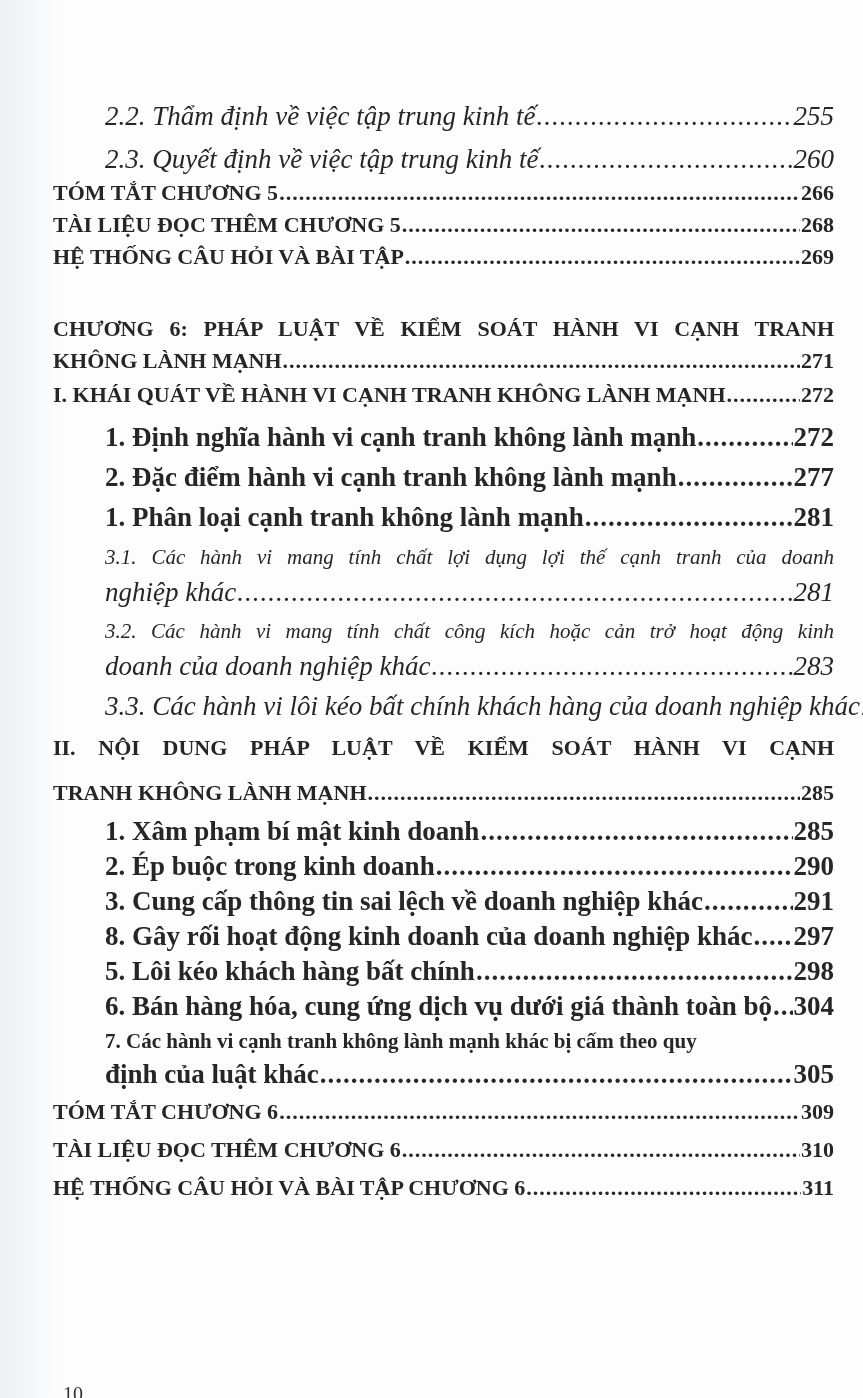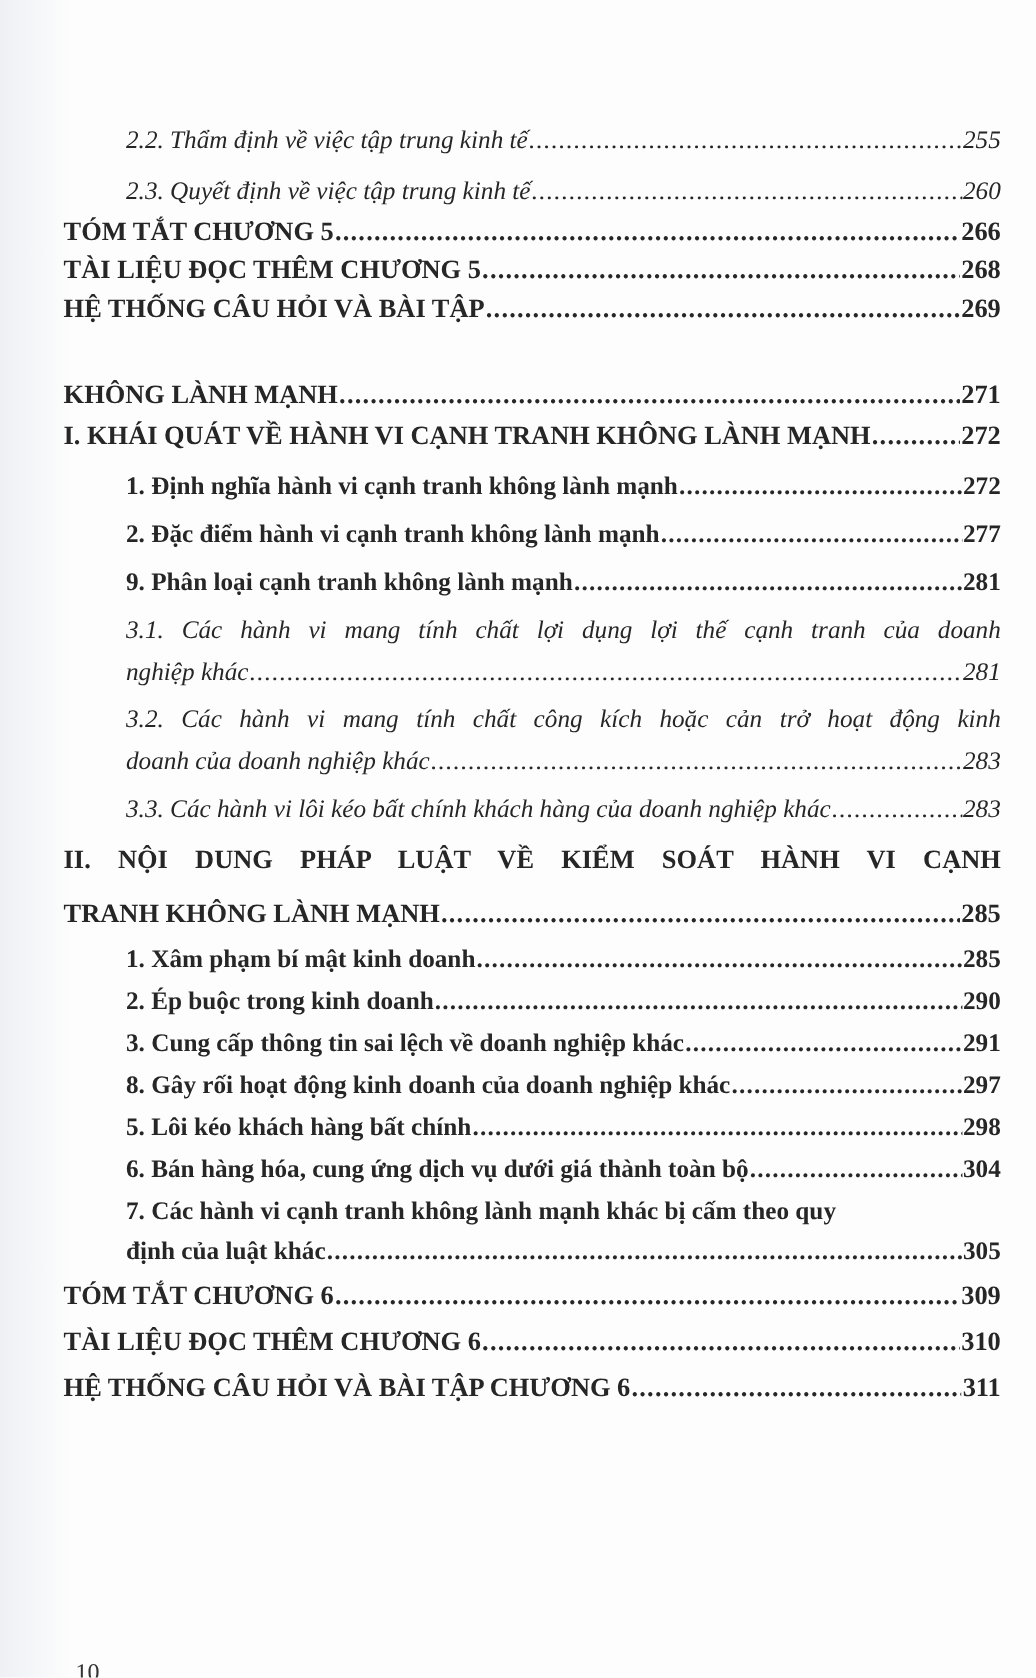--- a/index.html
+++ b/index.html
@@ -17,21 +17,21 @@
   }
   .toc {
     position: absolute;
     left: 53px;
     top: 100px;
     width: 781px;
   }
   .entry {
     display: flex;
     align-items: baseline;
-    font-size: 21px;
+    font-size: 27px;
     line-height: 32px;
     height: 32px;
   }
   .entry .label { white-space: nowrap; }
   .entry .dots {
     flex: 1;
     overflow: hidden;
     white-space: nowrap;
     margin: 0 1px;
     letter-spacing: 1px;
@@ -94,20 +94,21 @@
     <span class="page">268</span>
   </div>
 
   <div class="entry lvl-top" style="margin-top:0px">
     <span class="label">HỆ THỐNG CÂU HỎI VÀ BÀI TẬP</span>
     <span class="dots"></span>
     <span class="page">269</span>
   </div>
 
   <div class="multi lvl-top" style="margin-top:40px">
+    <div class="first">CHƯƠNG 6: PHÁP LUẬT VỀ KIỂM SOÁT HÀNH VI CẠNH TRANH</div>
     <div class="entry lvl-top">
       <span class="label">KHÔNG LÀNH MẠNH</span>
       <span class="dots"></span>
       <span class="page">271</span>
     </div>
   </div>
 
   <div class="entry lvl-top" style="margin-top:2px">
     <span class="label">I. KHÁI QUÁT VỀ HÀNH VI CẠNH TRANH KHÔNG LÀNH MẠNH</span>
     <span class="dots"></span>
@@ -120,21 +121,21 @@
     <span class="page">272</span>
   </div>
 
   <div class="entry lvl-item" style="margin-top:8px">
     <span class="label">2. Đặc điểm hành vi cạnh tranh không lành mạnh</span>
     <span class="dots"></span>
     <span class="page">277</span>
   </div>
 
   <div class="entry lvl-item" style="margin-top:8px">
-    <span class="label">9. Phân loại cạnh tranh không lành mạnh</span>
+    <span class="label">1. Phân loại cạnh tranh không lành mạnh</span>
     <span class="dots"></span>
     <span class="page">281</span>
   </div>
 
   <div class="multi lvl-sub" style="margin-top:8px">
     <div class="first">3.1. Các hành vi mang tính chất lợi dụng lợi thế cạnh tranh của doanh</div>
     <div class="entry" style="margin-top:3px">
       <span class="label">nghiệp khác</span>
       <span class="dots"></span>
       <span class="page">281</span>

